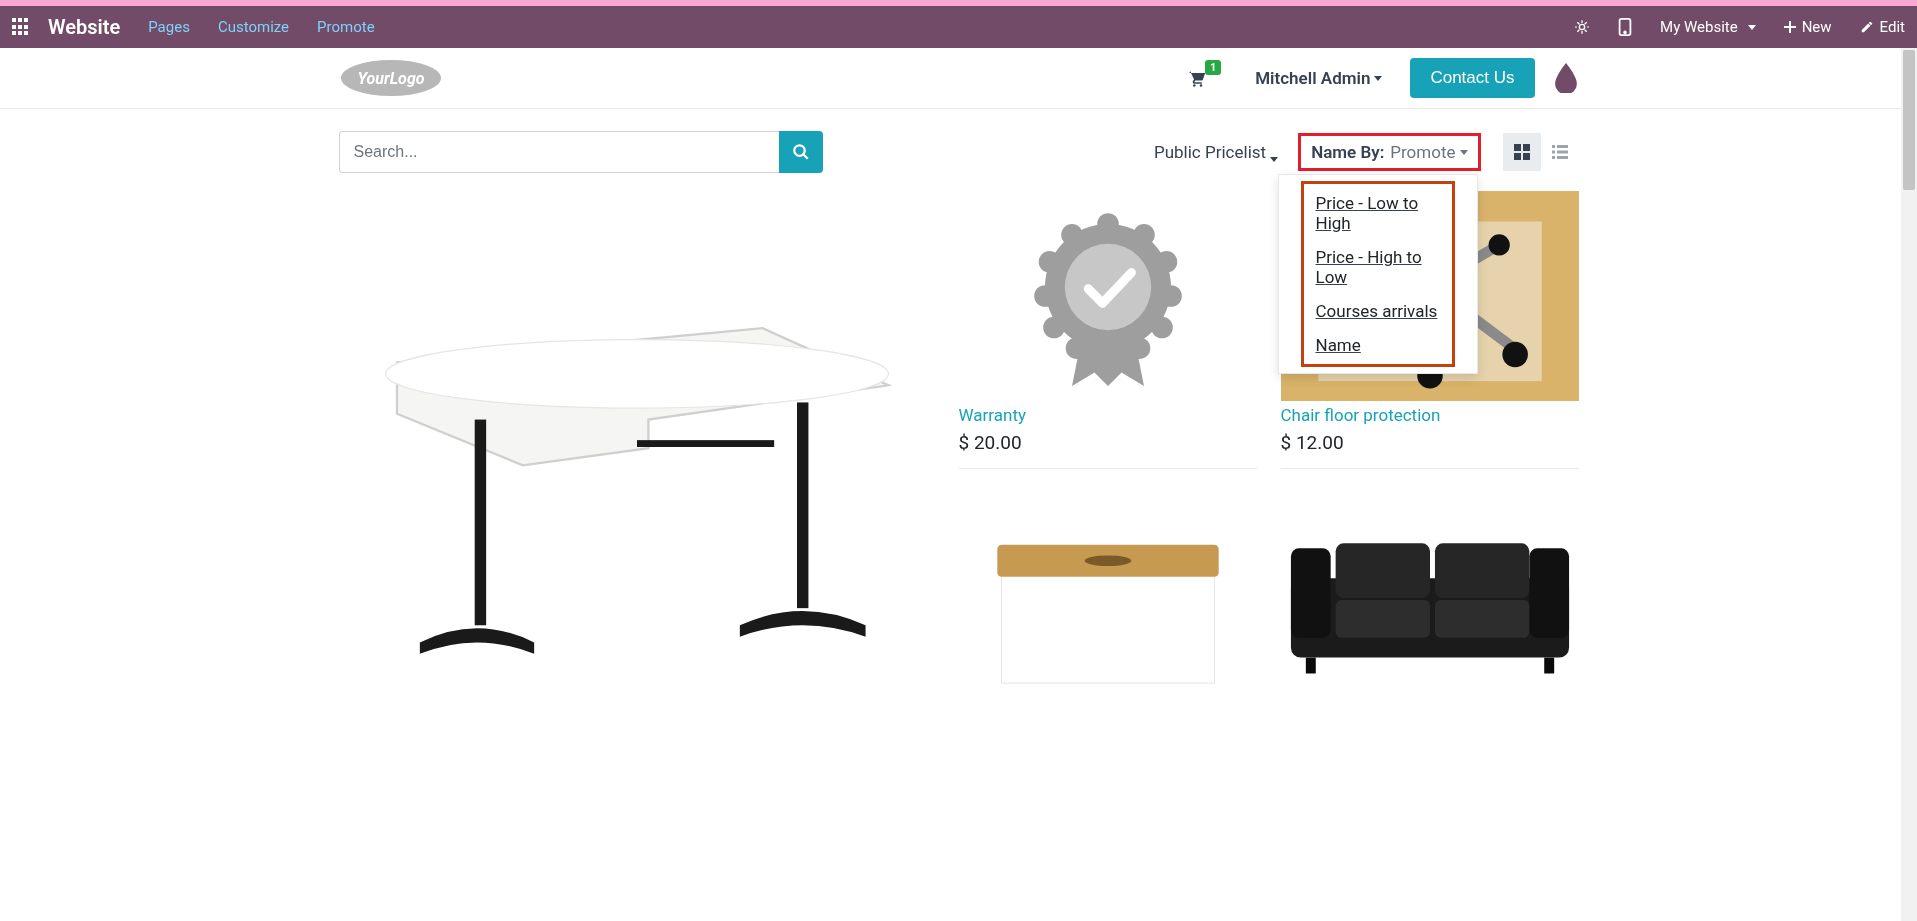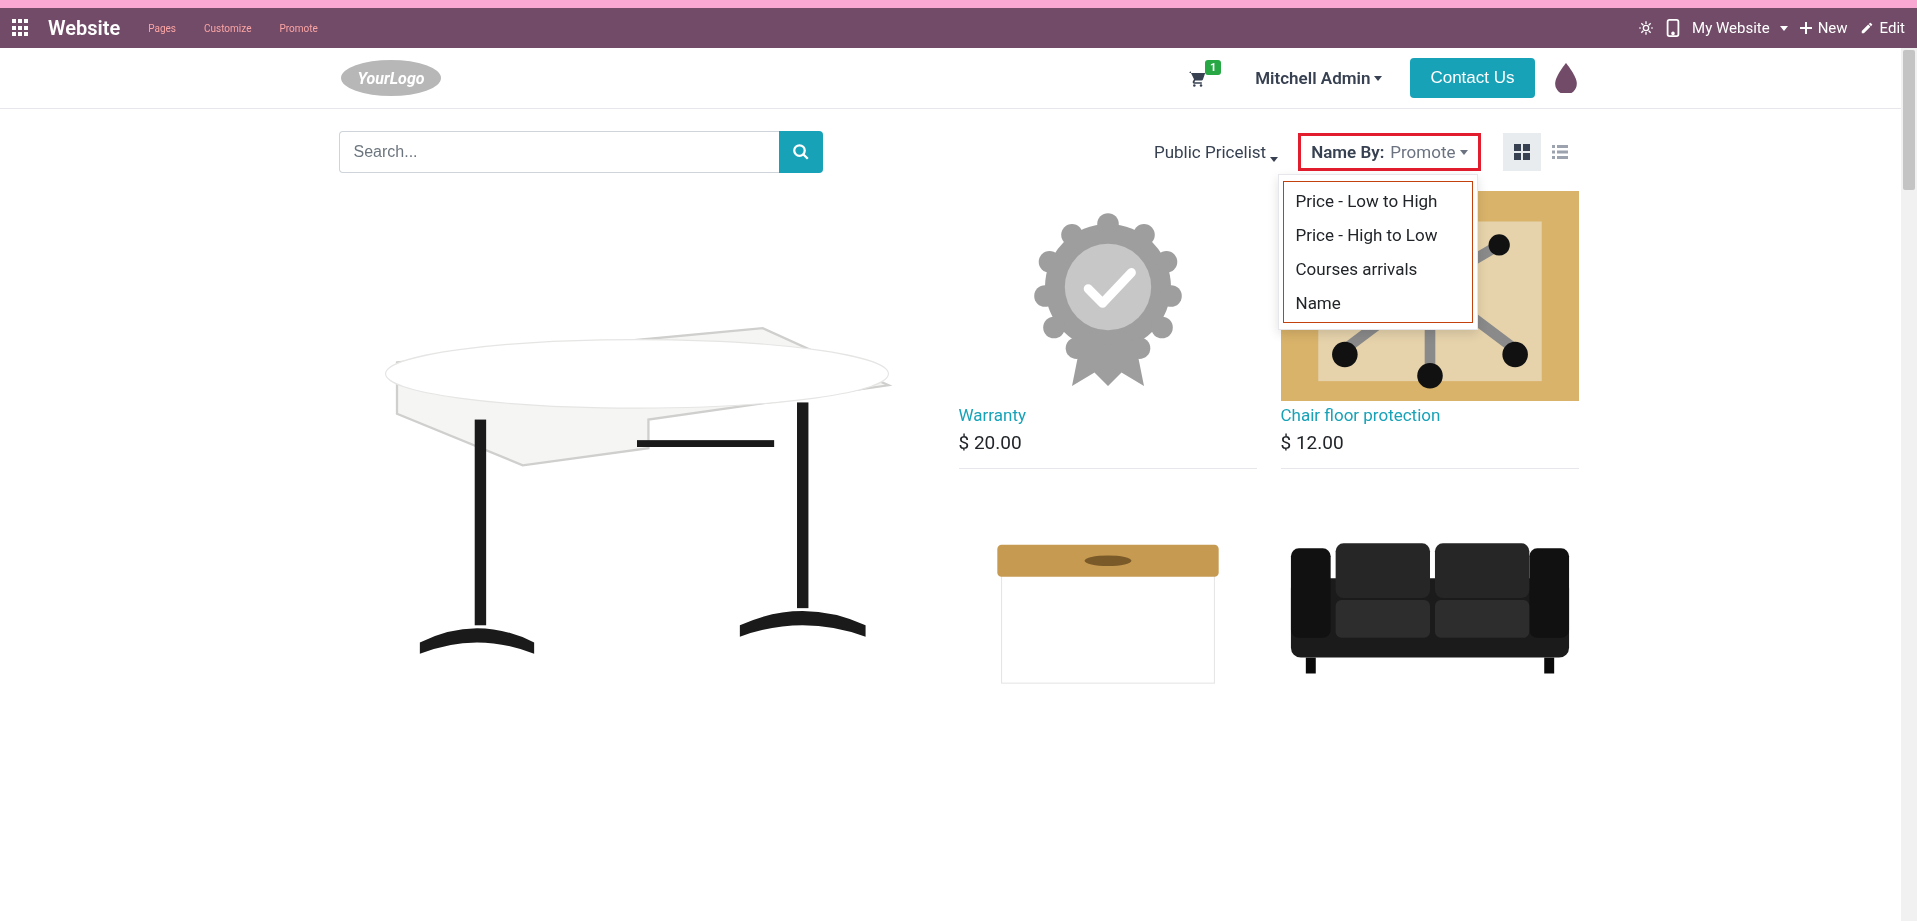--- a/index.html
+++ b/index.html
@@ -11,29 +11,29 @@
   }
 
   
   .admin-bar {
     background: #714b67;
     color: #fff;
     height: 48px;
     display: flex;
     align-items: center;
     padding: 0 12px;
-    border-top: 8px solid #f9a8d4;
+    border-top: 6px solid #f9a8d4;
   }
   .admin-bar .apps-icon { display: flex; flex-wrap: wrap; width: 18px; height: 18px; gap: 2px; margin-right: 18px; cursor: pointer; }
   .admin-bar .apps-icon span { width: 4px; height: 4px; background: #fff; }
   .admin-bar .brand { font-size: 20px; font-weight: 600; margin-right: 28px; }
   .admin-bar .menus { display: flex; gap: 28px; }
-  .admin-bar .menus a { color: #fca5a5; text-decoration: none; font-size: 10px; cursor: pointer; }
+  .admin-bar .menus a { color: #7dd3fc; text-decoration: none; font-size: 15px; cursor: pointer; }
   .admin-bar .spacer { flex: 1; }
-  .admin-bar .right { display: flex; align-items: center; gap: 12px; }
+  .admin-bar .right { display: flex; align-items: center; gap: 28px; }
   .admin-bar .right .item { display: flex; align-items: center; gap: 6px; color: #fff; cursor: pointer; font-size: 15px; }
   .caret-down { display: inline-block; width: 0; height: 0; border-left: 4px solid transparent; border-right: 4px solid transparent; border-top: 5px solid currentColor; margin-left: 4px; }
 
   
   .site-header {
     border-bottom: 1px solid #e5e7eb;
     padding: 10px 0;
     position: relative;
   }
   .site-header-inner {
@@ -87,21 +87,21 @@
     top: 100%;
     right: 0;
     margin-top: 6px;
     background: #fff;
     border: 1px solid #e5e7eb;
     box-shadow: 0 4px 10px rgba(0,0,0,0.12);
     z-index: 50;
     min-width: 200px;
     padding: 4px 0;
   }
-  .sort-dropdown .opt-box { border: 1px solid #c2410c; margin: 2px 4px; padding: 2px 0; }
+  .sort-dropdown .opt-box { border: 3px solid #c2410c; margin: 2px 22px; padding: 2px 0; text-decoration: underline; }
   .sort-dropdown a { display: block; padding: 7px 12px; color: #212529; font-size: 17px; text-decoration: none; cursor: pointer; }
 
   
   .products {
     max-width: 1280px;
     margin: 18px auto 0;
     padding: 0 20px 20px;
     display: grid;
     grid-template-columns: 2fr 1fr 1fr;
     gap: 24px;

